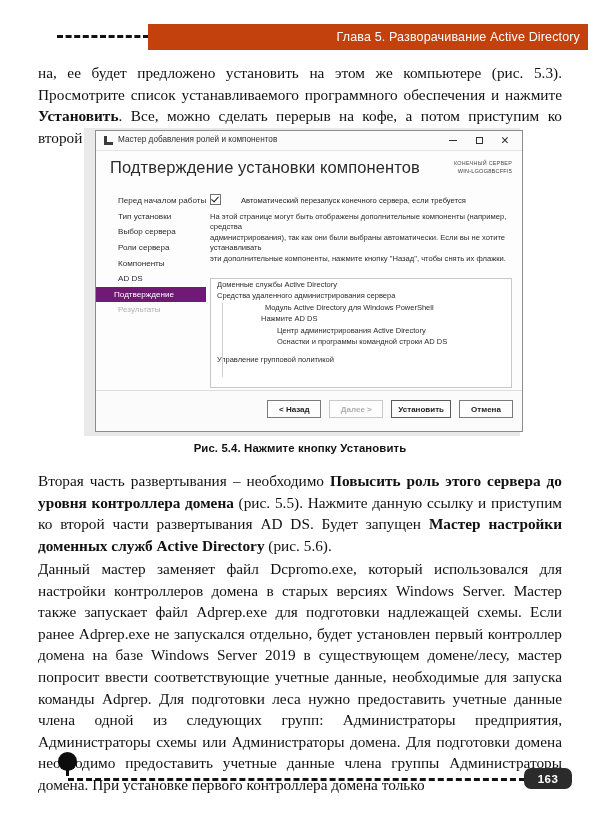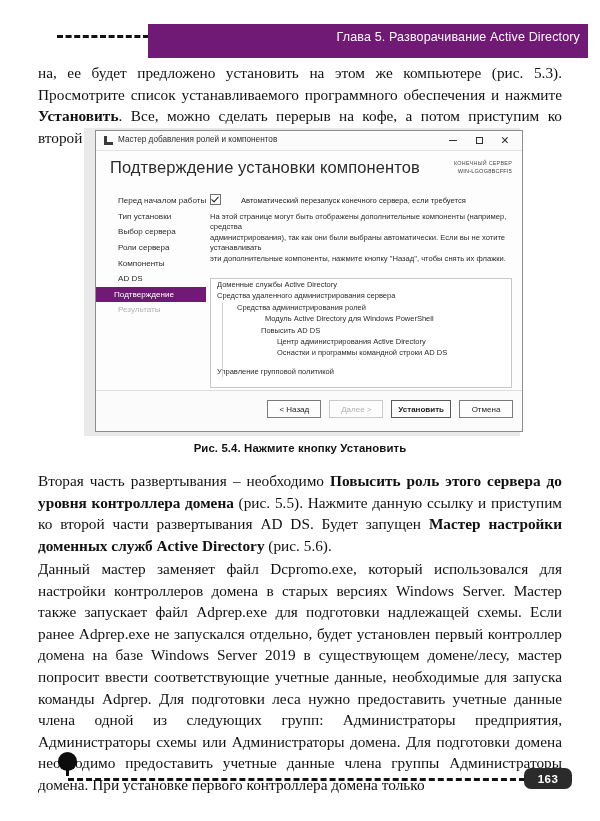--- a/index.html
+++ b/index.html
@@ -15,22 +15,22 @@
 
   
   .runhead{
     position:absolute; left:0; top:24px; width:600px; height:26px;
   }
   .runhead-dashes{
     position:absolute; left:57px; top:11px; width:92px; height:0;
     border-top:3px dashed #111;
   }
   .runhead-bar{
-    position:absolute; left:148px; top:0px; width:440px; height:34px;
-    background:#701a75;
+    position:absolute; left:148px; top:0px; width:440px; height:26px;
+    background:#c2410c;
   }
   .runhead-title{
     position:absolute; right:8px; top:3px;
     color:#fff;
     font-family:"Liberation Sans", sans-serif;
     font-size:12.5px;
     letter-spacing:.15px;
     white-space:nowrap;
     line-height:20px;
   }
@@ -180,21 +180,21 @@
   .wiz-foot{
     position:absolute; left:0; right:0; bottom:0; height:40px;
     border-top:1px solid #dcdcdc; background:#fbfbfb;
   }
   .btns{
     position:absolute; right:9px; top:9px; display:flex; gap:8px;
   }
   .btn{
     min-width:54px; height:18px; border:1px solid #7a7a7a; background:#fdfdfd;
     font-size:8px; color:#1d1d1d; display:flex; align-items:center; justify-content:center;
-    box-sizing:border-box; white-space:nowrap; padding:0 6px;
+    box-sizing:border-box; white-space:nowrap; padding:0 6px;font-weight:bold;
   }
   .btn.strong{ font-weight:bold; border-color:#5a5a5a; }
   .btn.disabled{ color:#b0b0b0; border-color:#c9c9c9; }
 
   
   .caption{
     position:absolute; left:0; top:442px; width:600px; text-align:center;
     font-family:"Liberation Sans", sans-serif;
     font-size:11.4px; font-weight:bold; color:#111;
     letter-spacing:.1px;
@@ -286,23 +286,22 @@
       <div class="c-block">
         <div class="c-line">На этой странице могут быть отображены дополнительные компоненты (например, средства</div>
         <div class="c-line">администрирования), так как они были выбраны автоматически. Если вы не хотите устанавливать</div>
         <div class="c-line">эти дополнительные компоненты, нажмите кнопку "Назад", чтобы снять их флажки.</div>
       </div>
 
       <div class="listbox">
         <div class="lb-rail"></div>
         <div class="lb-item i1">Доменные службы Active Directory</div>
         <div class="lb-item i1">Средства удаленного администрирования сервера</div>
-        <div class="lb-item i2">Средства администрирования ролей</div>
         <div class="lb-item i4">Модуль Active Directory для Windows PowerShell</div>
-        <div class="lb-item i5">Повысить AD DS</div>
+        <div class="lb-item i5">Нажмите AD DS</div>
         <div class="lb-item i6">Центр администрирования Active Directory</div>
         <div class="lb-item i6">Оснастки и программы командной строки AD DS</div>
         <div class="lb-gap"></div>
         <div class="lb-item i1">Управление групповой политикой</div>
       </div>
 
       <div class="links">
         <span class="link">Экспорт параметров конфигурации</span>
         <span class="link">Указать альтернативный исходный путь</span>
       </div>

